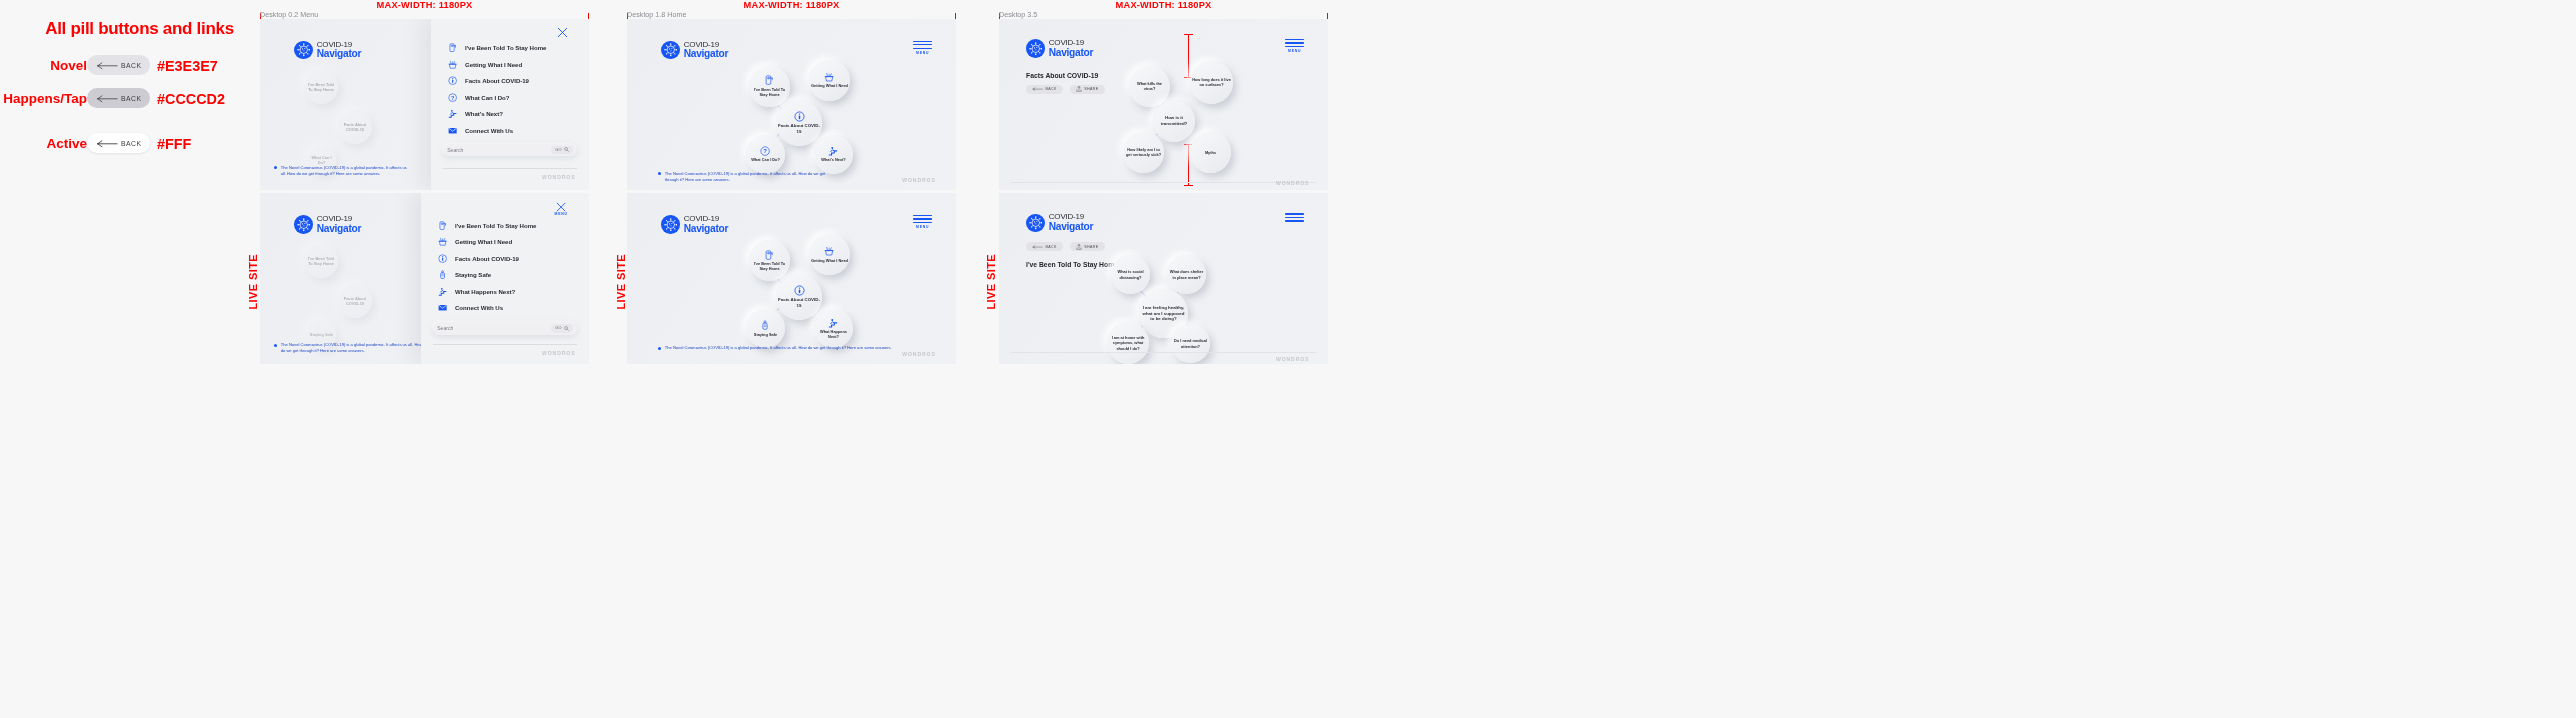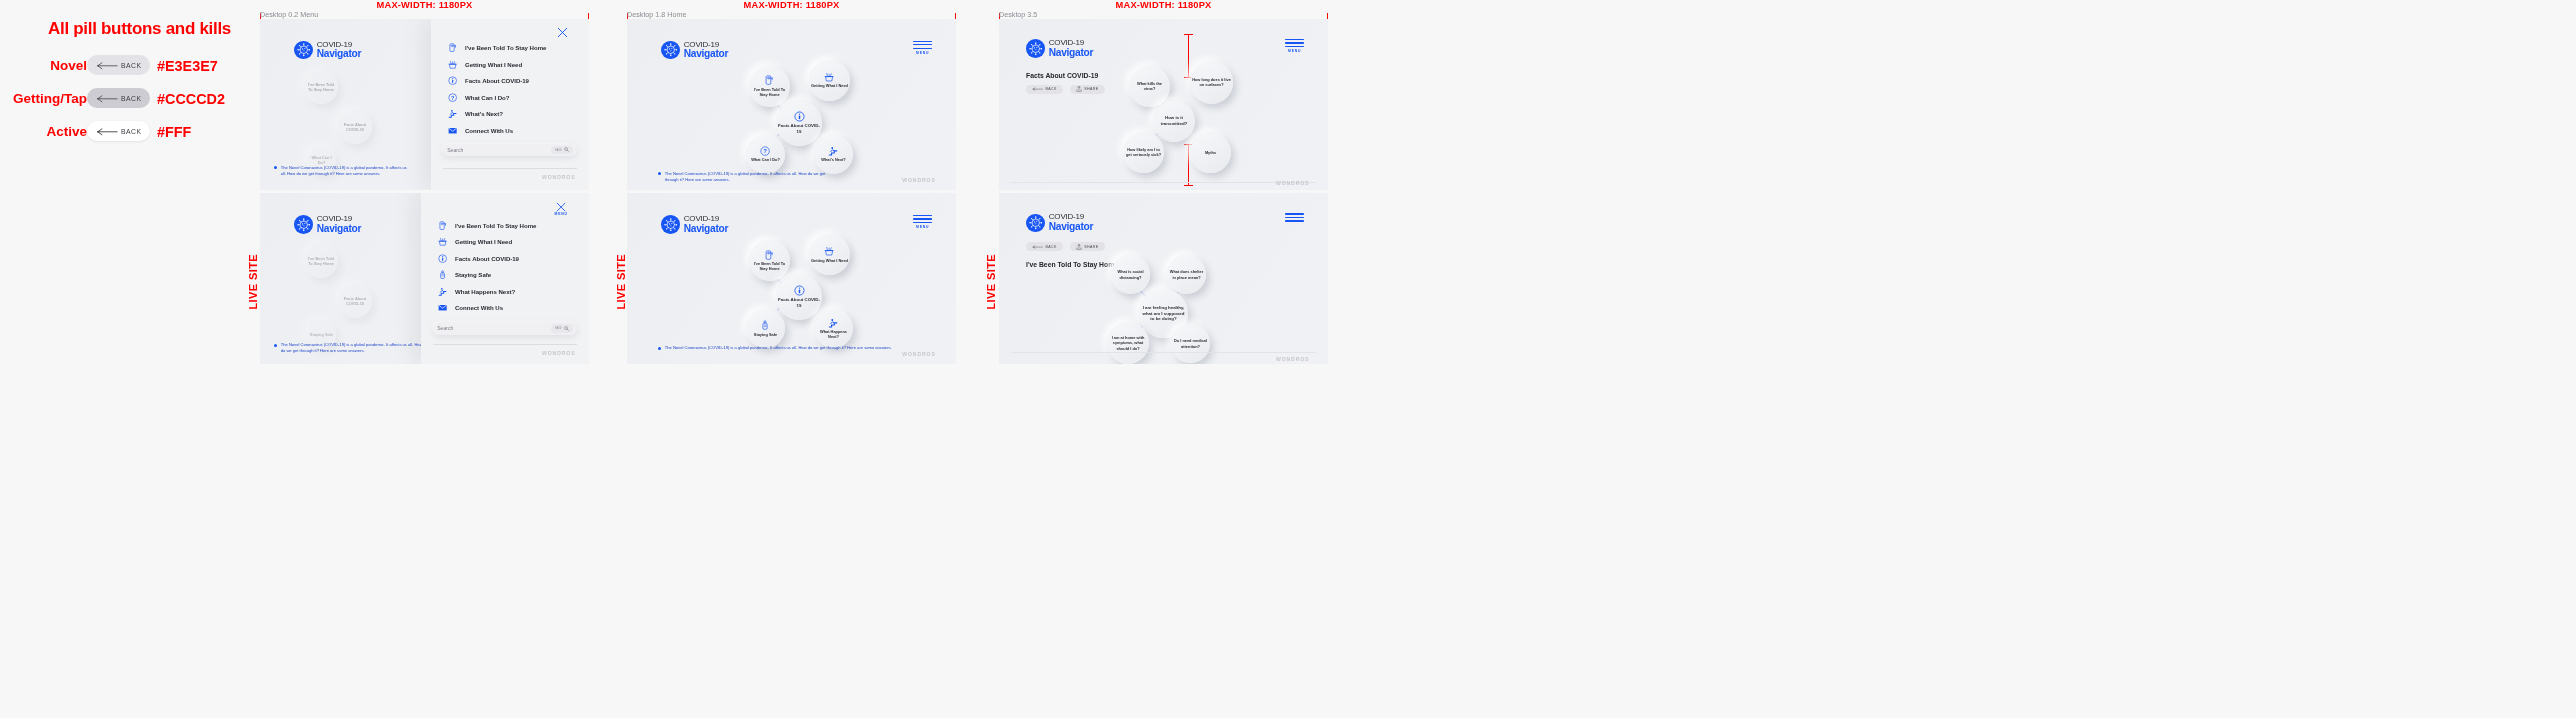--- a/index.html
+++ b/index.html
@@ -159,49 +159,49 @@
     position: absolute; color: #ff0000; font-size: 11px; font-weight: bold;
     letter-spacing: 0.4px; writing-mode: vertical-rl; transform: rotate(180deg);
   }
 </style>
 </head>
 <body>
 
 <div class="stage">
 
   <div class="spec">
-    <div class="spec-title">All pill buttons and kills</div>
+    <div class="spec-title">All pill buttons and links</div>
 
     <div class="spec-row" style="top:55px">
       <span class="lbl">Novel</span>
       <div class="pill static">
         <span class="arrow">
           <svg width="22" height="7.6" viewBox="0 0 26 9">
               <path d="M25 4.5H2M2 4.5L7 1M2 4.5L7 8" stroke="#3a3a40" stroke-width="0.9" fill="none" stroke-linecap="round"></path>
             </svg>
         </span>
         <span class="ptxt">BACK</span>
       </div>
       <span class="hex">#E3E3E7</span>
     </div>
 
     <div class="spec-row" style="top:88px">
-      <span class="lbl">Getting/Tap</span>
+      <span class="lbl">Happens/Tap</span>
       <div class="pill rollover">
         <span class="arrow">
           <svg width="22" height="7.6" viewBox="0 0 26 9">
               <path d="M25 4.5H2M2 4.5L7 1M2 4.5L7 8" stroke="#3a3a40" stroke-width="0.9" fill="none" stroke-linecap="round"></path>
             </svg>
         </span>
         <span class="ptxt">BACK</span>
       </div>
       <span class="hex">#CCCCD2</span>
     </div>
 
-    <div class="spec-row" style="top:121px">
+    <div class="spec-row" style="top:133px">
       <span class="lbl">Active</span>
       <div class="pill active">
         <span class="arrow">
           <svg width="22" height="7.6" viewBox="0 0 26 9">
               <path d="M25 4.5H2M2 4.5L7 1M2 4.5L7 8" stroke="#1c1c20" stroke-width="0.9" fill="none" stroke-linecap="round"></path>
             </svg>
         </span>
         <span class="ptxt">BACK</span>
       </div>
       <span class="hex">#FFF</span>

